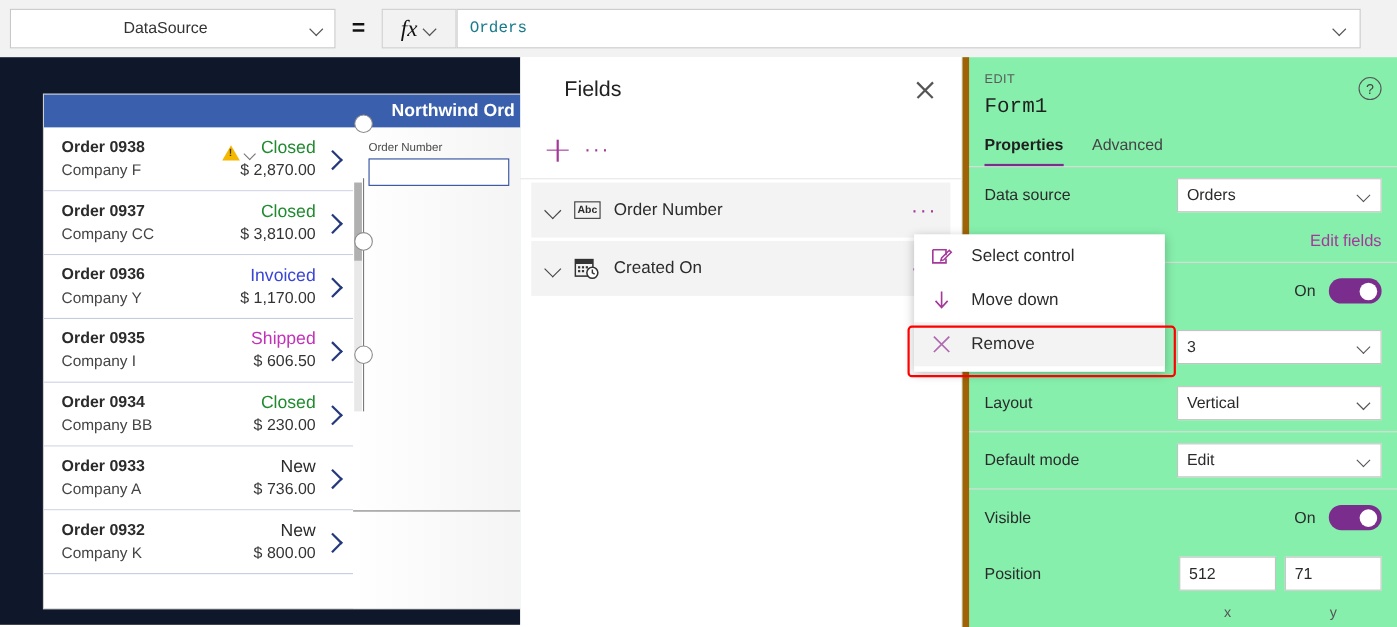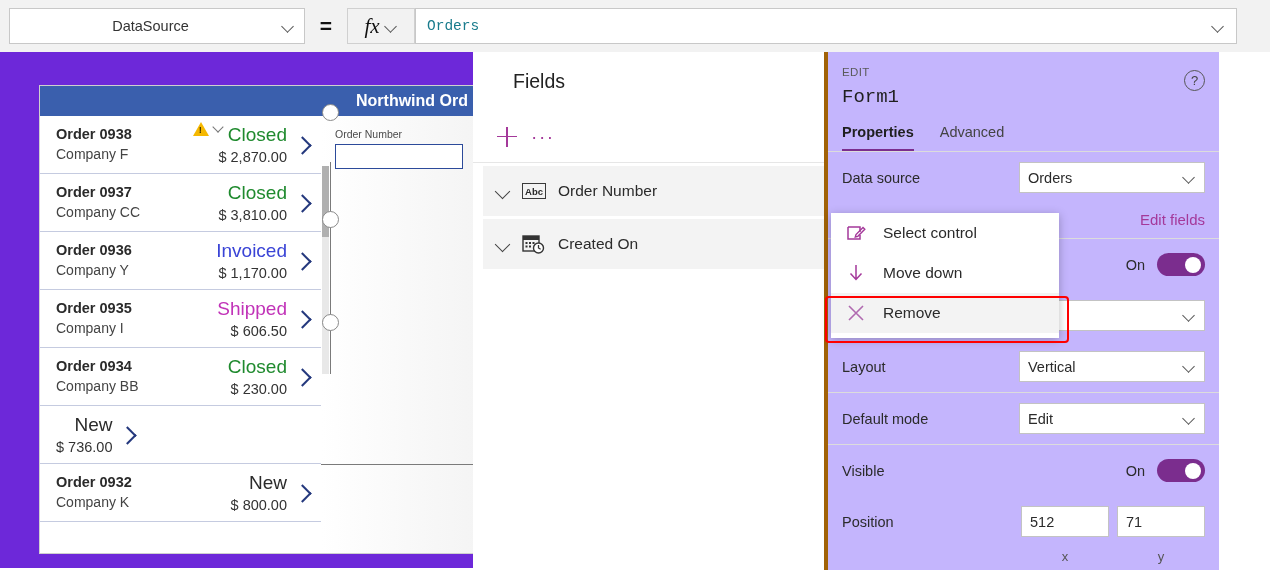--- a/index.html
+++ b/index.html
@@ -39,41 +39,41 @@
   .formula-input {
     flex: 1; height: 36px; margin-right: 33px; background: #fff; border: 1px solid #c8c8c8;
     display: flex; align-items: center; padding: 0 11px;
     font-family: "Liberation Mono", monospace; font-size: 14.5px; color: #187b8c;
   }
   .formula-input .txt { flex: 1; }
 
   
   .canvas {
     position: absolute; left: 0; top: 52px; width: 473px; height: 516px;
-    background: #6d28d9; overflow: hidden;
+    background: #0f172a; overflow: hidden;
   }
   .phone {
     position: absolute; left: 40px; top: 34px; width: 440px; height: 467px;
     background: #ffffff; box-shadow: 0 0 0 1px #cfcfcf;
   }
   .phone-header {
     height: 30px; background: #3a5fad; color: #fff;
     display: flex; align-items: center; justify-content: flex-end;
     padding-right: 12px; font-size: 16px; font-weight: bold;
   }
   .gallery { width: 281px; }
   .g-row {
     height: 58px; border-bottom: 1px solid #c5cbe0; background: #fff;
     display: flex; align-items: center; padding: 0 10px 0 16px;
   }
   .g-col-left { flex: 1; }
   .g-title { font-size: 14.5px; font-weight: bold; color: #2b2b2b; line-height: 1.35; }
   .g-sub { font-size: 14px; color: #444; line-height: 1.35; }
   .g-col-right { text-align: right; margin-right: 8px; }
-  .g-status { font-size: 19px; line-height: 1.35; display: flex; align-items: flex-start; justify-content: flex-end; gap: 4px; }
+  .g-status { font-size: 16px; line-height: 1.35; display: flex; align-items: flex-end; justify-content: flex-end; gap: 4px; }
   .g-amount { font-size: 14.5px; color: #333; line-height: 1.35; }
   .warn-tri {
     width: 0; height: 0; border-left: 8px solid transparent; border-right: 8px solid transparent;
     border-bottom: 14px solid #f5b800; position: relative; display: inline-block;
   }
   .warn-tri::after {
     content: "!"; position: absolute; left: -2.2px; top: 2px; font-size: 9.5px;
     font-weight: bold; color: #4a3600;
   }
   .mini-chev { display: inline-block; width: 11px; height: 11px; position: relative; }
@@ -169,22 +169,22 @@
   }
   .ctx-item.hovered { background: #f3f3f3; }
   .ctx-ico { width: 22px; height: 22px; margin-right: 16px; position: relative; }
   .red-box {
     position: absolute; left: 825px; top: 296px; width: 244px; height: 47px;
     border: 2.4px solid #ff0000; border-radius: 4px; z-index: 45; pointer-events: none;
   }
 
   
   .props-panel {
-    position: absolute; left: 824px; top: 52px; width: 395px; height: 518px;
-    background: #c4b5fd; border-left: 4px solid #a16207;
+    position: absolute; left: 875px; top: 52px; width: 395px; height: 518px;
+    background: #86efac; border-left: 6px solid #a16207;
   }
   .pp-head { padding: 14px 18px 0 14px; position: relative; }
   .pp-edit { font-size: 11.5px; color: #5a5a5a; letter-spacing: .4px; }
   .pp-name { font-size: 19px; color: #1f1f1f; margin-top: 8px; font-family: Liberation Mono, monospace; }
   .help-icon {
     position: absolute; right: 14px; top: 18px; width: 21px; height: 21px;
     border: 1.4px solid #555; border-radius: 50%; font-size: 13px; color: #444;
     display: flex; align-items: center; justify-content: center;
   }
   .pp-tabs {
@@ -310,20 +310,24 @@
             </div>
             <div class="g-col-right">
               <div class="g-status">
                 <span style="color: rgb(31, 138, 46);">Closed</span>
               </div>
               <div class="g-amount">$ 230.00</div>
             </div>
             <div class="g-arrow"></div>
           </div>
           <div class="g-row">
+            <div class="g-col-left">
+              <div class="g-title">Order 0933</div>
+              <div class="g-sub">Company A</div>
+            </div>
             <div class="g-col-right">
               <div class="g-status">
                 <span style="color: rgb(43, 43, 43);">New</span>
               </div>
               <div class="g-amount">$ 736.00</div>
             </div>
             <div class="g-arrow"></div>
           </div>
           <div class="g-row">
             <div class="g-col-left">

